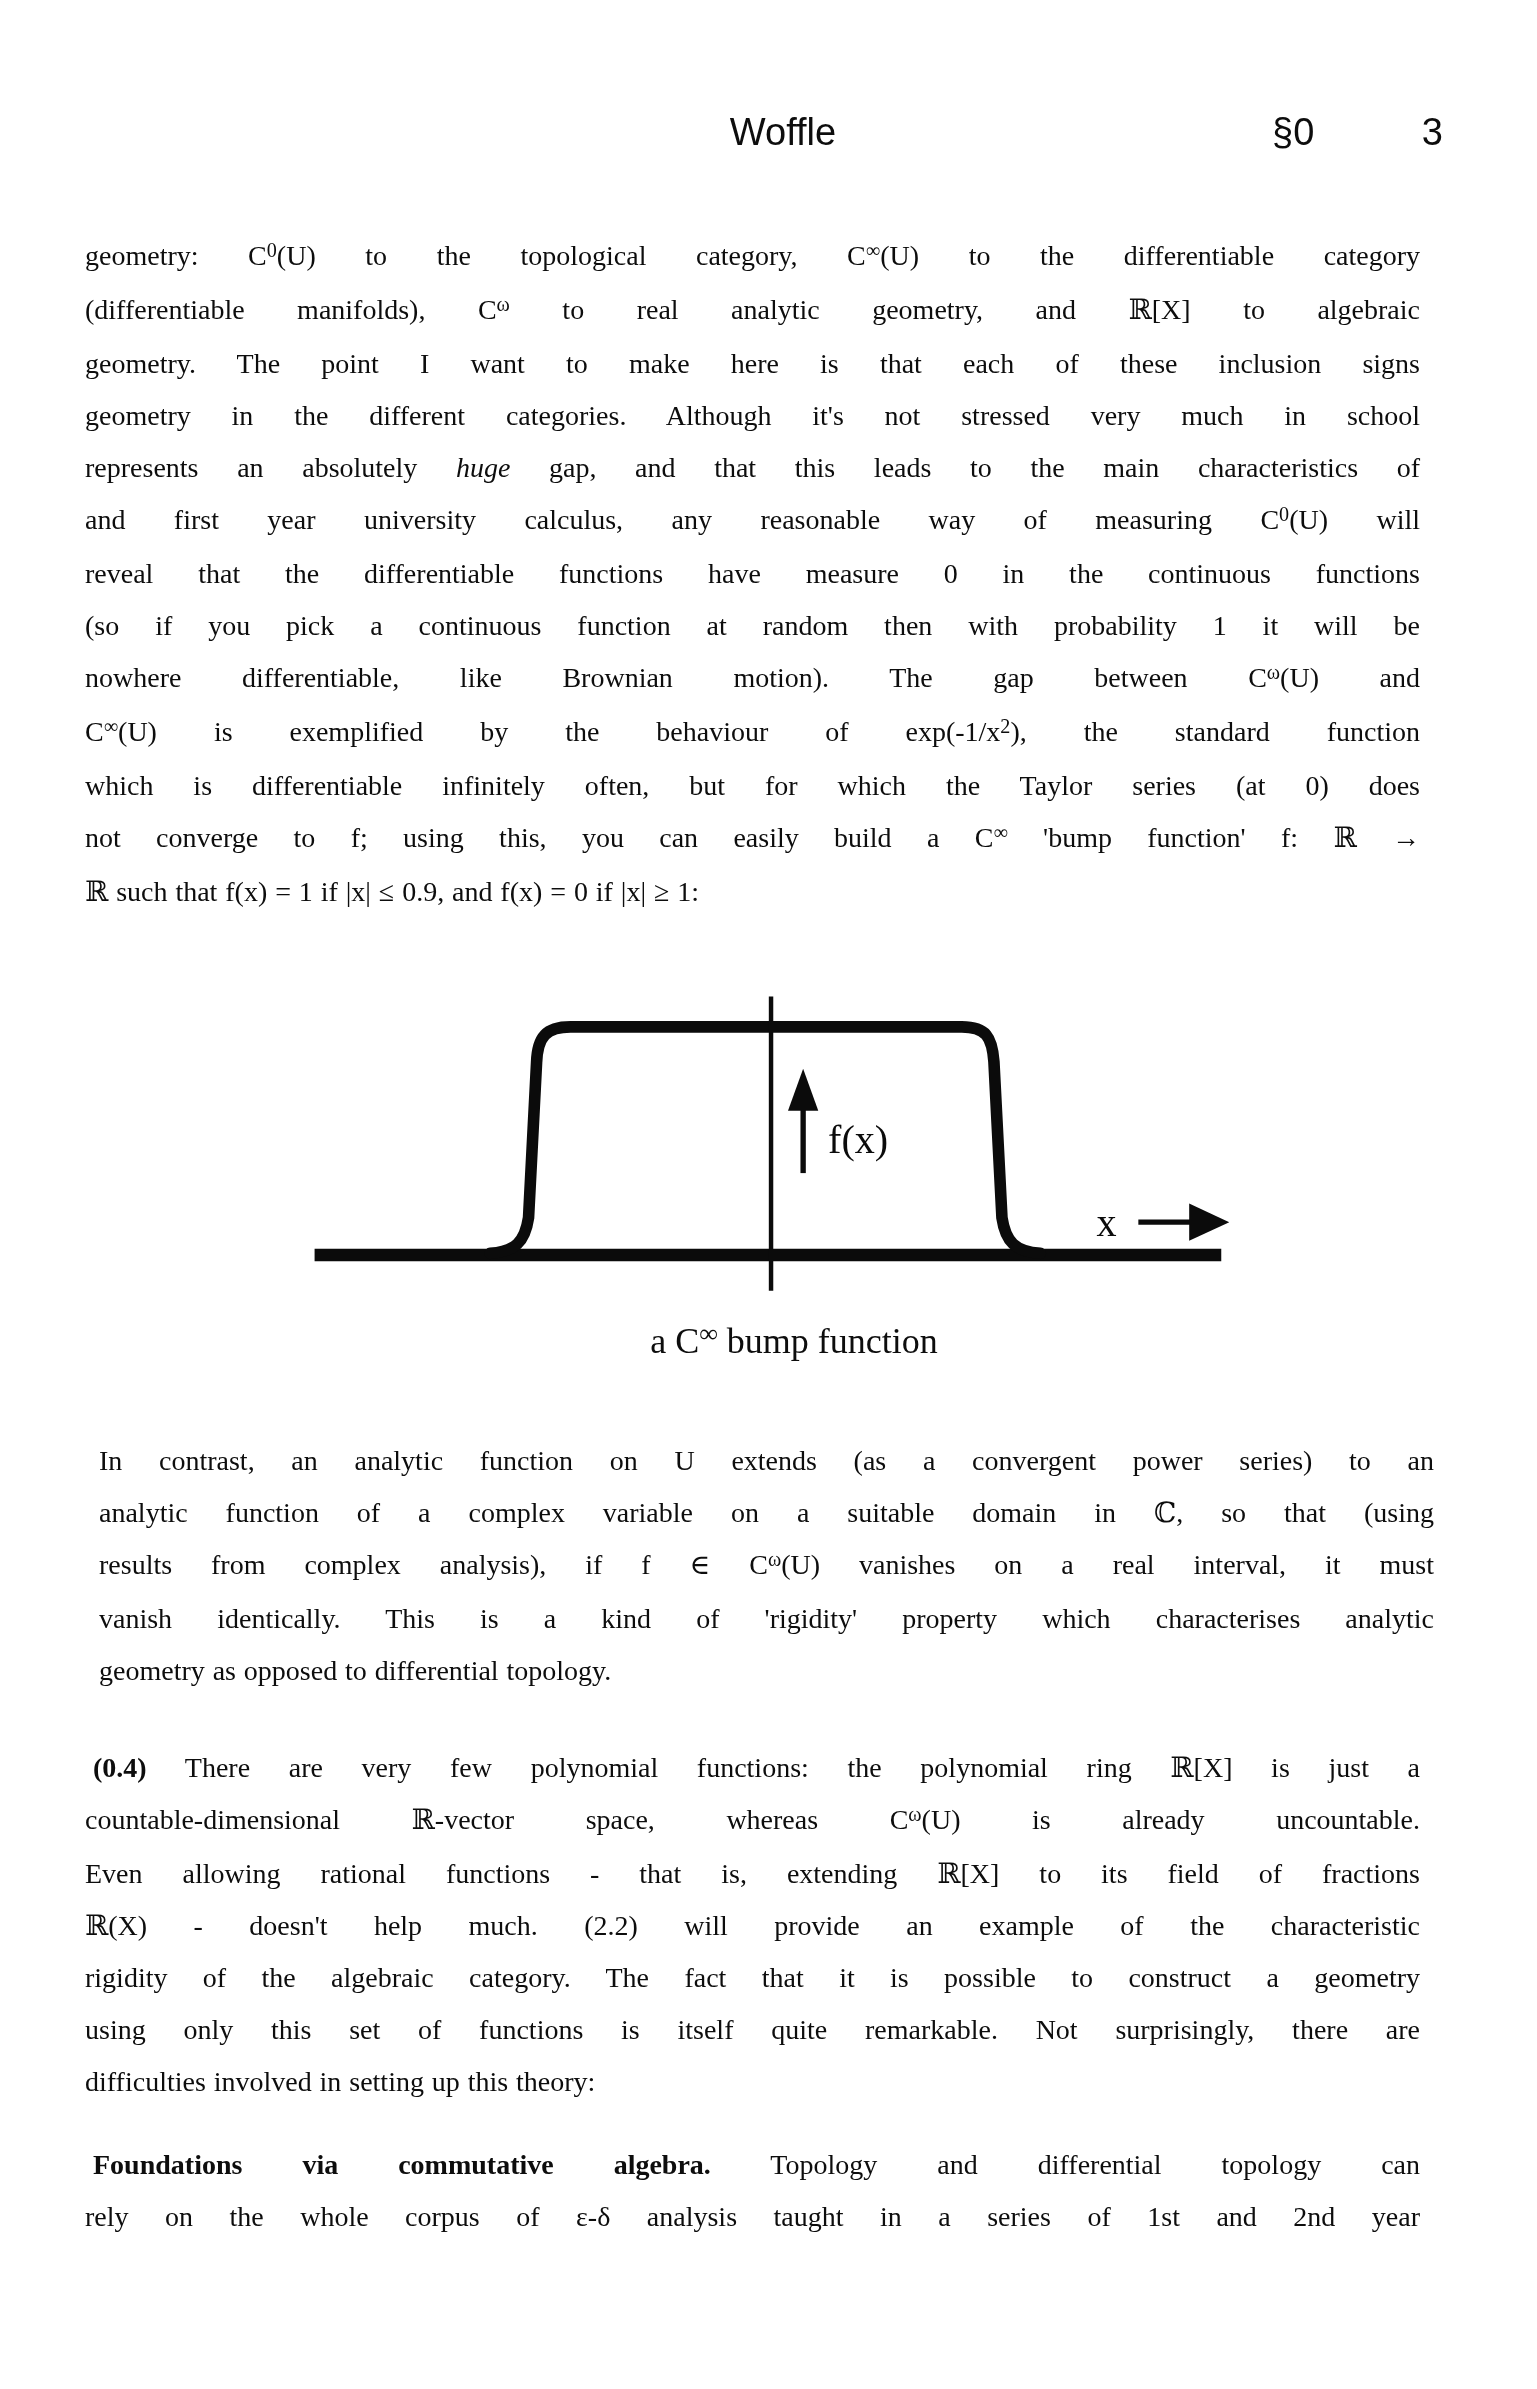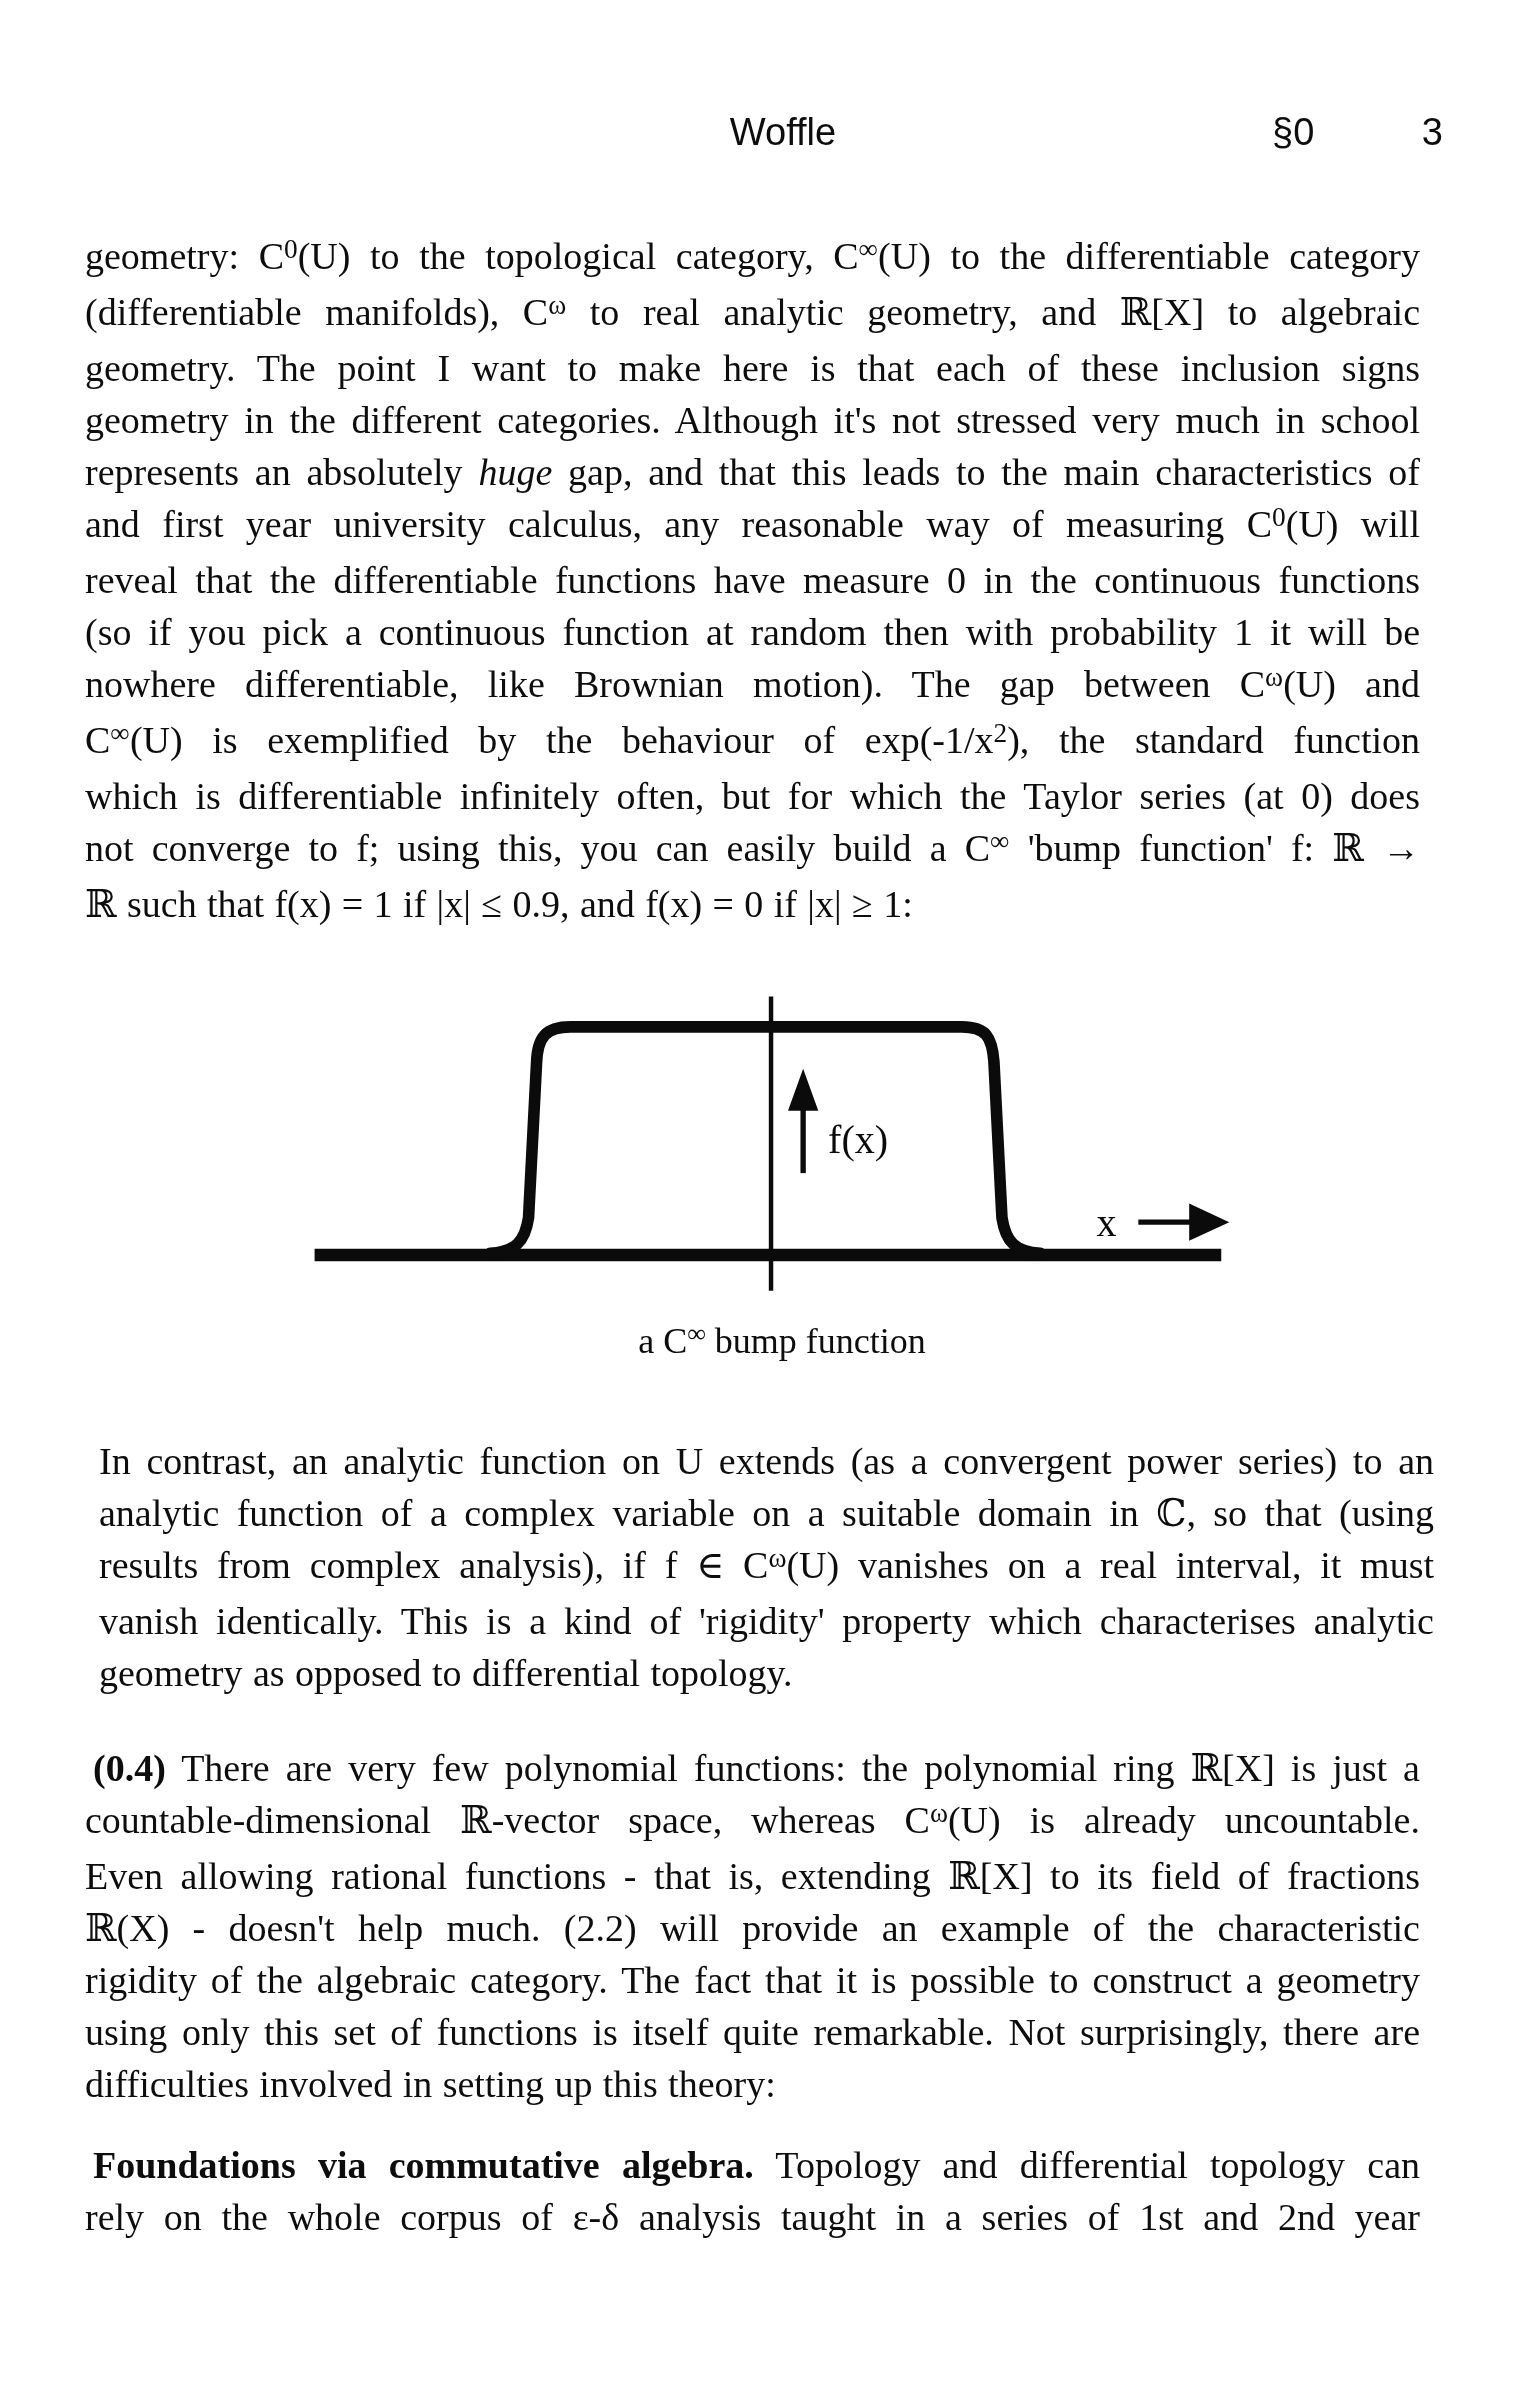--- a/index.html
+++ b/index.html
@@ -24,21 +24,21 @@
   }
   .hdr-title { left: 560px; width: 446px; text-align: center; }
   .hdr-section { left: 1272px; }
   .hdr-pageno { left: 1400px; width: 43px; text-align: right; }
 
   
   .para {
     position: absolute;
     left: 85px;
     width: 1335px;
-    font-size: 38px;
+    font-size: 28px;
     line-height: 52px;
     word-spacing: 0.9px;
   }
   #p1 { top: 230px; }
   #p2 { top: 1435px; margin-left: 14px; }
   #p3 { top: 1742px; }
   #p4 { top: 2139px; }
 
   .tline { text-align: justify; text-align-last: justify; }
   .tline.noj { text-align: left; text-align-last: left; }
@@ -58,21 +58,21 @@
   .fig-svg .stroke { stroke: #0b0b0b; fill: none; }
   .fig-svg .fill { fill: #0b0b0b; stroke: none; }
   .fig-svg text {
     font-family: "Liberation Serif", "DejaVu Serif", serif;
     font-size: 45px;
     fill: #0b0b0b;
   }
 
   .caption {
     position: absolute;
-    left: 470px;
+    left: 482px;
     top: 1316px;
     width: 624px;
     font-size: 36px;
     line-height: 50px;
   }
   .caption .tline { text-align: center; text-align-last: center; }
 </style>
 </head>
 <body>
 

